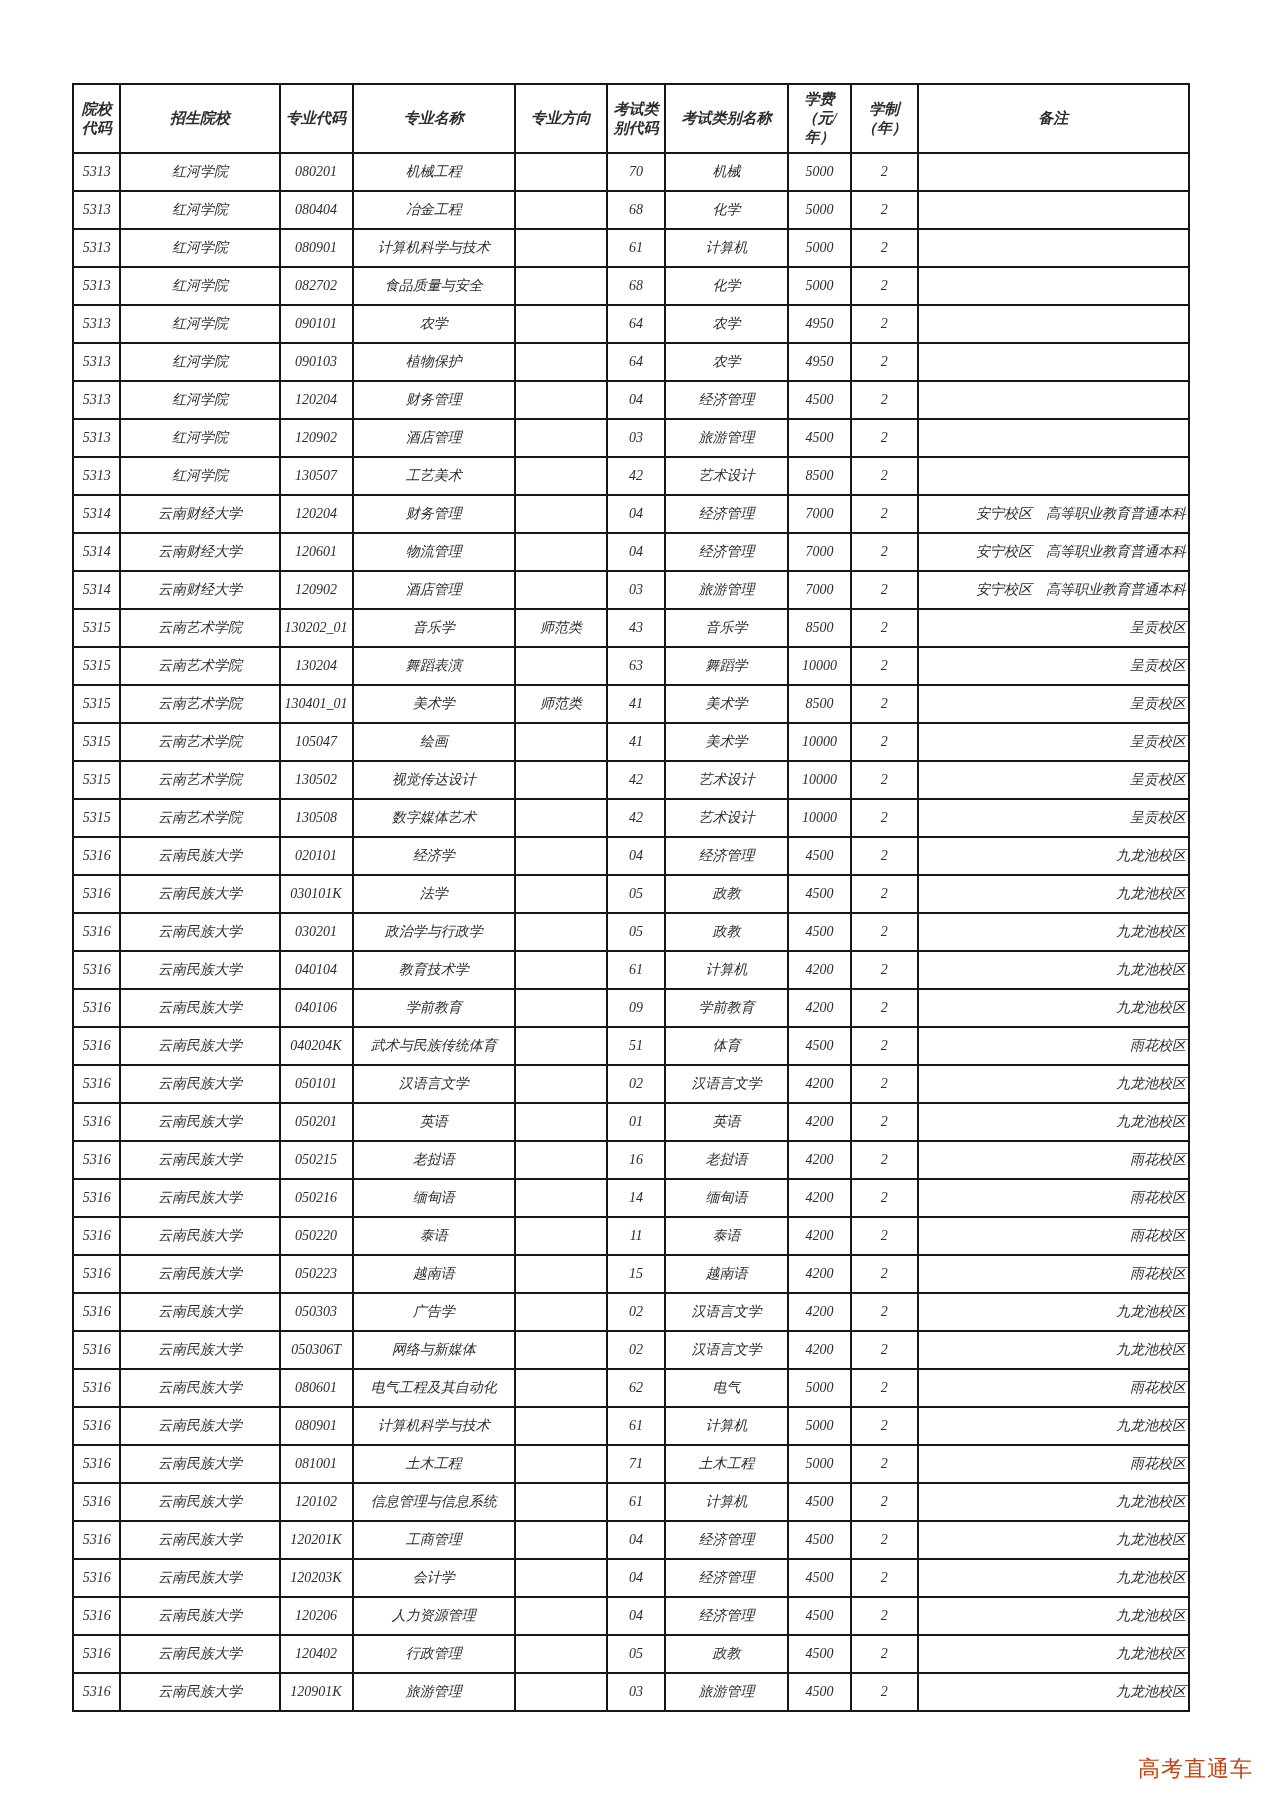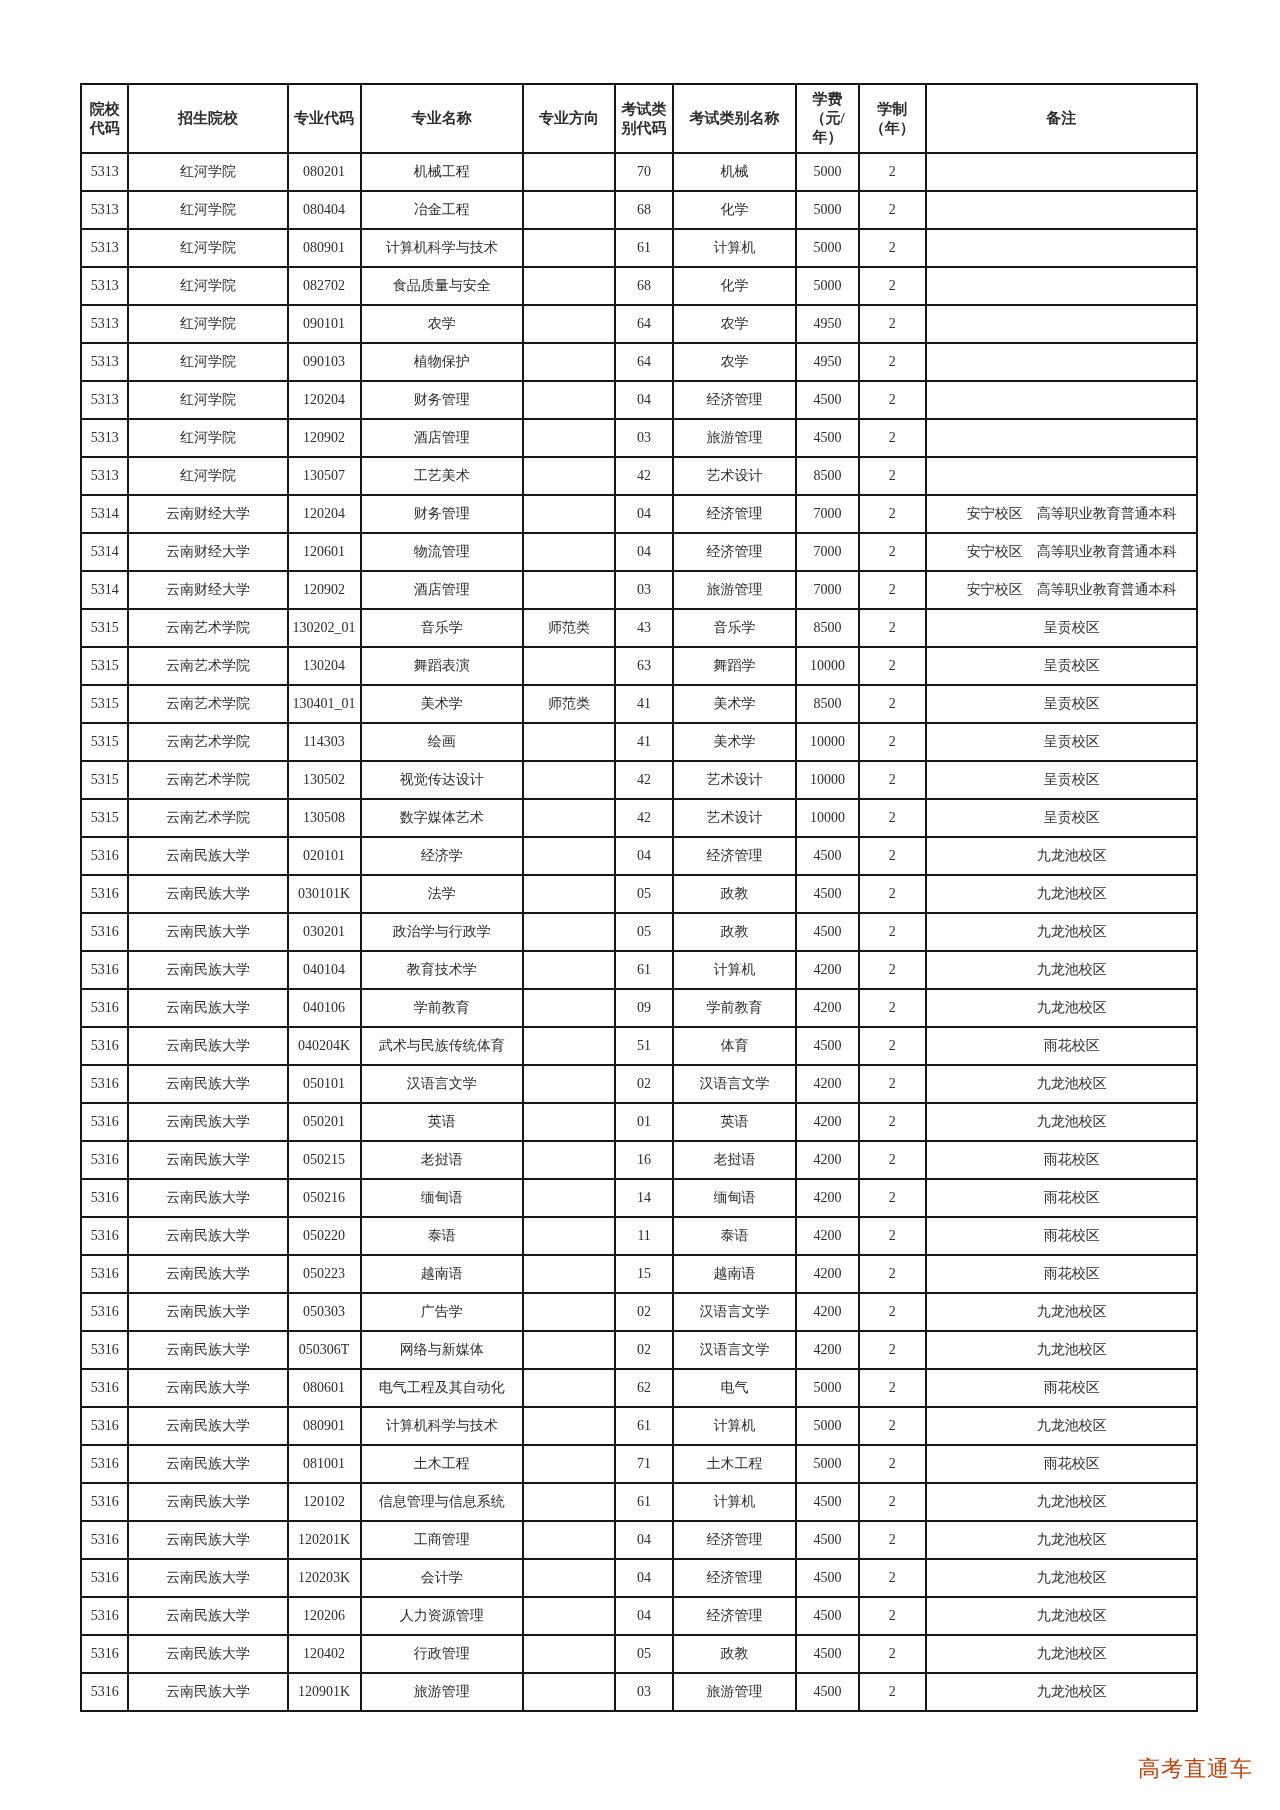--- a/index.html
+++ b/index.html
@@ -9,22 +9,23 @@
   }
   body {
     width: 1280px;
     height: 1810px;
     position: relative;
     font-family: "Liberation Serif", "DejaVu Serif", serif;
     color: #2d2d2d;
   }
   .table-wrap {
     position: absolute;
-    left: 80px;
+    left: 72px;
     top: 83px;
+    font-style: italic;
   }
   table.admissions {
     border-collapse: collapse;
     table-layout: fixed;
     width: 1118px;
     background: #ffffff;
   }
   table.admissions th,
   table.admissions td {
     border: 2px solid #161616;
@@ -48,21 +49,21 @@
   .col-school      { width: 155px; }
   .col-major_code  { width: 71px; }
   .col-major       { width: 158px; }
   .col-direction   { width: 90px; }
   .col-exam_code   { width: 56px; }
   .col-exam_name   { width: 120px; }
   .col-tuition     { width: 61px; }
   .col-years       { width: 65px; }
   .col-remark      { width: 264px; }
   table.admissions td.col-remark {
-    text-align: center;
+    text-align: right;
     padding-left: 23px;
   }
   .footer-watermark {
     position: absolute;
     top: 1754px;
     right: 27px;
     font-family: "Liberation Sans", "DejaVu Sans", sans-serif;
     font-size: 22px;
     letter-spacing: 1px;
     color: #c2410c;
@@ -280,21 +281,21 @@
           <td class="col-direction">师范类</td>
           <td class="col-exam_code">41</td>
           <td class="col-exam_name">美术学</td>
           <td class="col-tuition">8500</td>
           <td class="col-years">2</td>
           <td class="col-remark">呈贡校区</td>
         </tr>
         <tr>
           <td class="col-school_code">5315</td>
           <td class="col-school">云南艺术学院</td>
-          <td class="col-major_code">114303</td>
+          <td class="col-major_code">105047</td>
           <td class="col-major">绘画</td>
           <td class="col-direction"></td>
           <td class="col-exam_code">41</td>
           <td class="col-exam_name">美术学</td>
           <td class="col-tuition">10000</td>
           <td class="col-years">2</td>
           <td class="col-remark">呈贡校区</td>
         </tr>
         <tr>
           <td class="col-school_code">5315</td>

